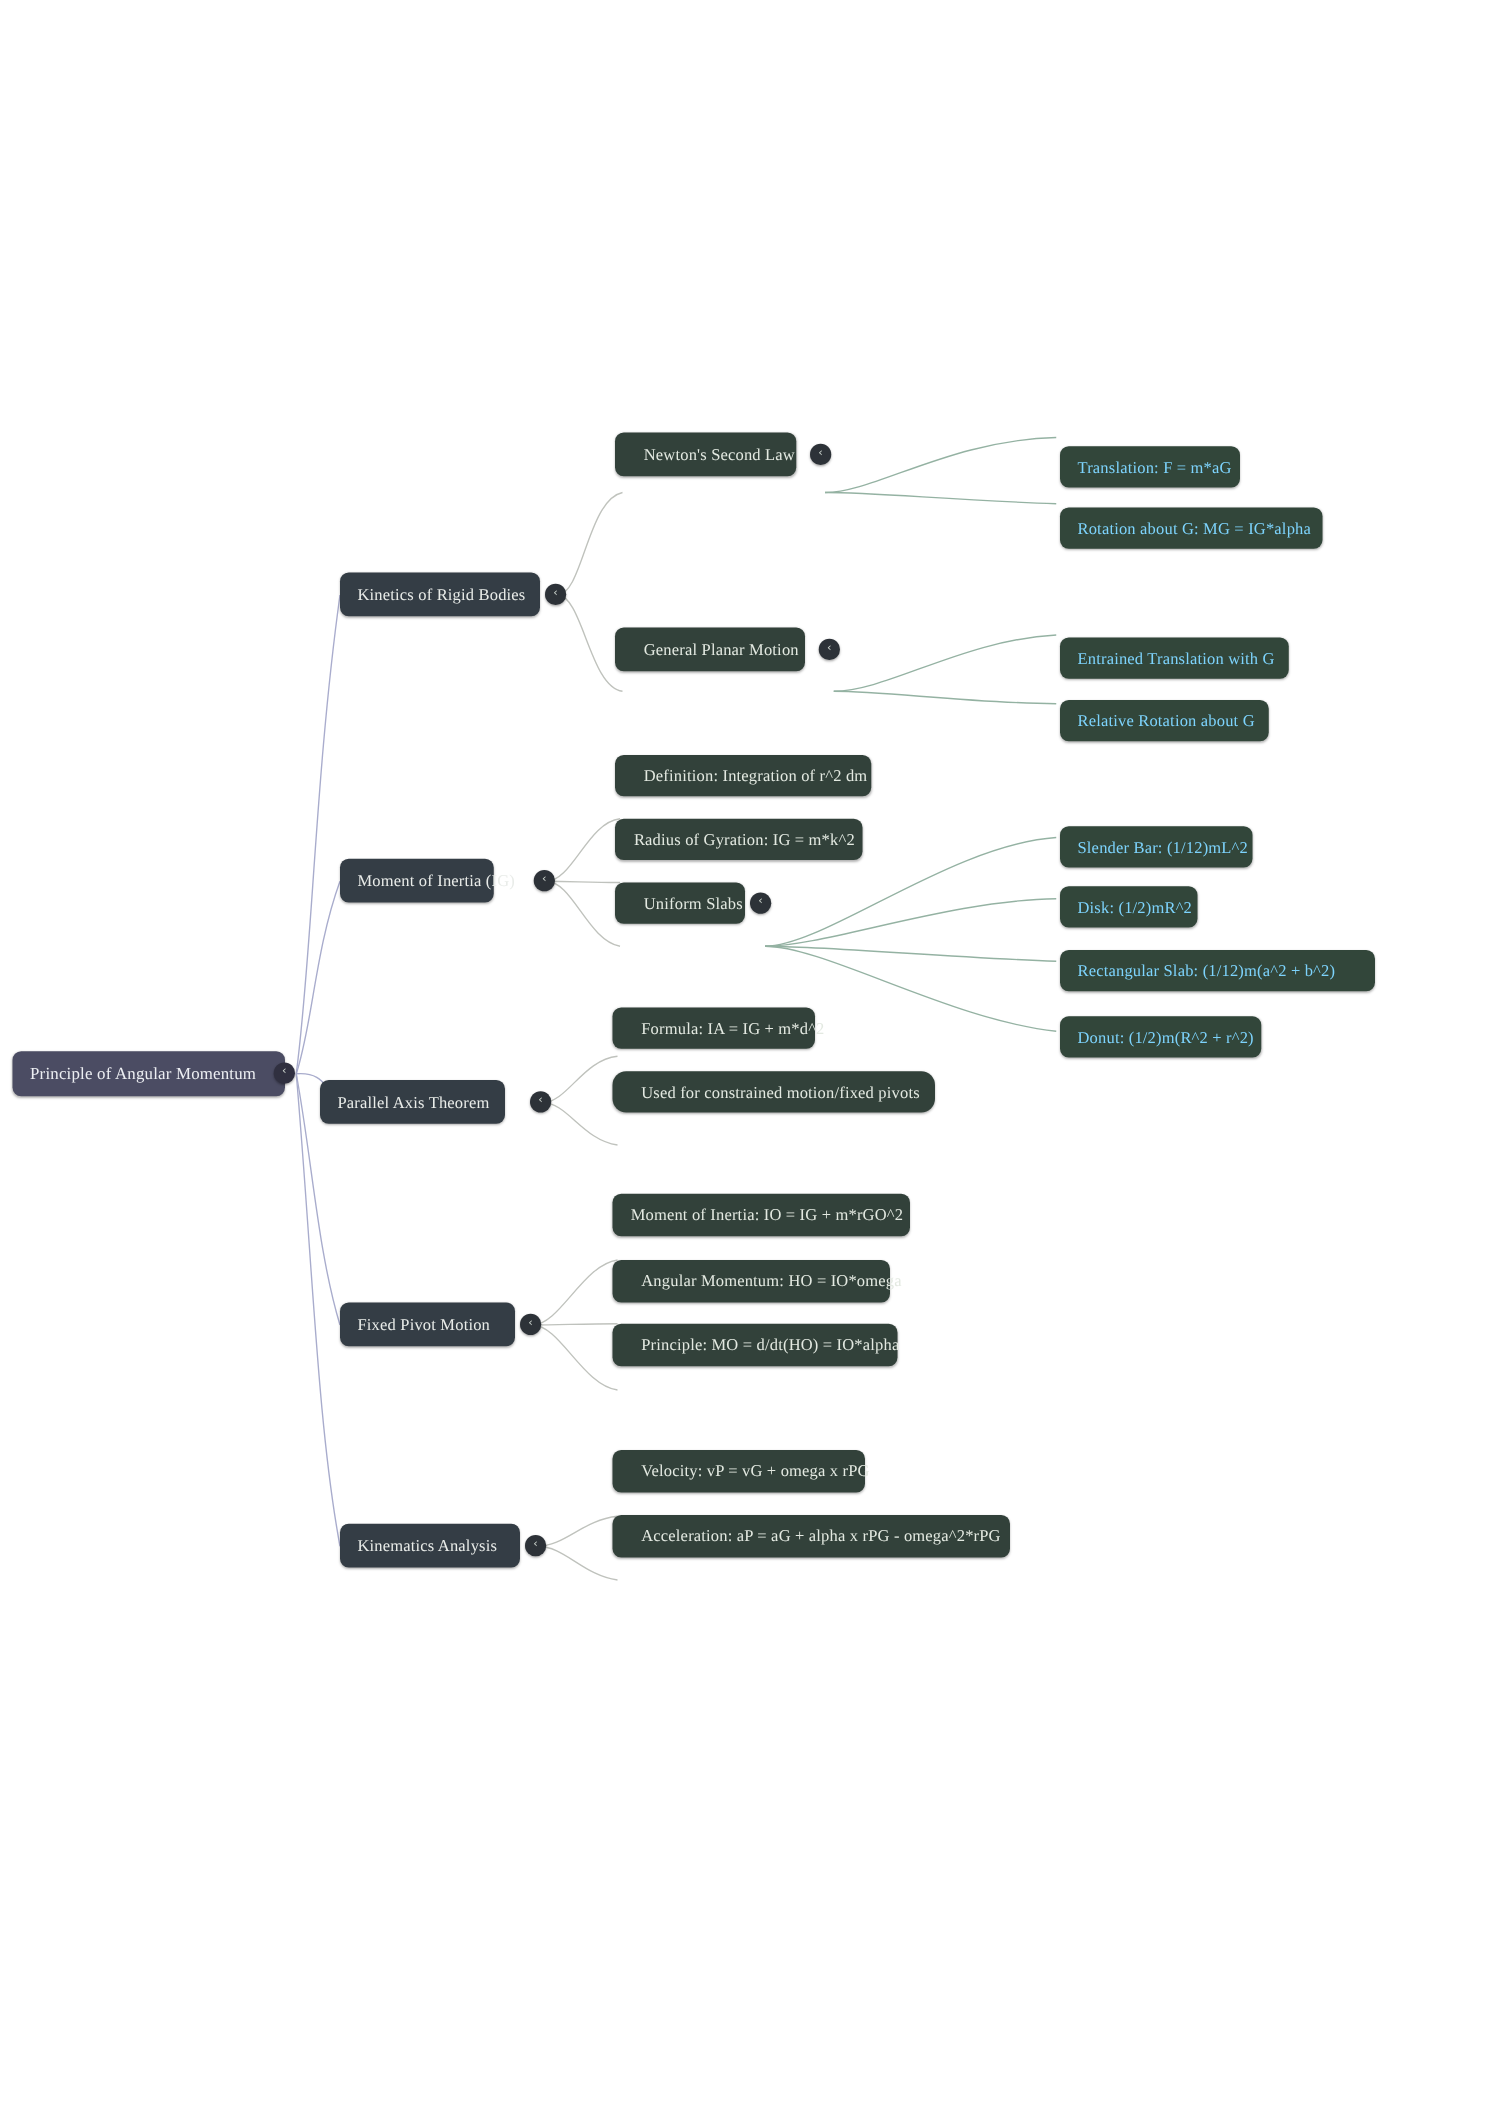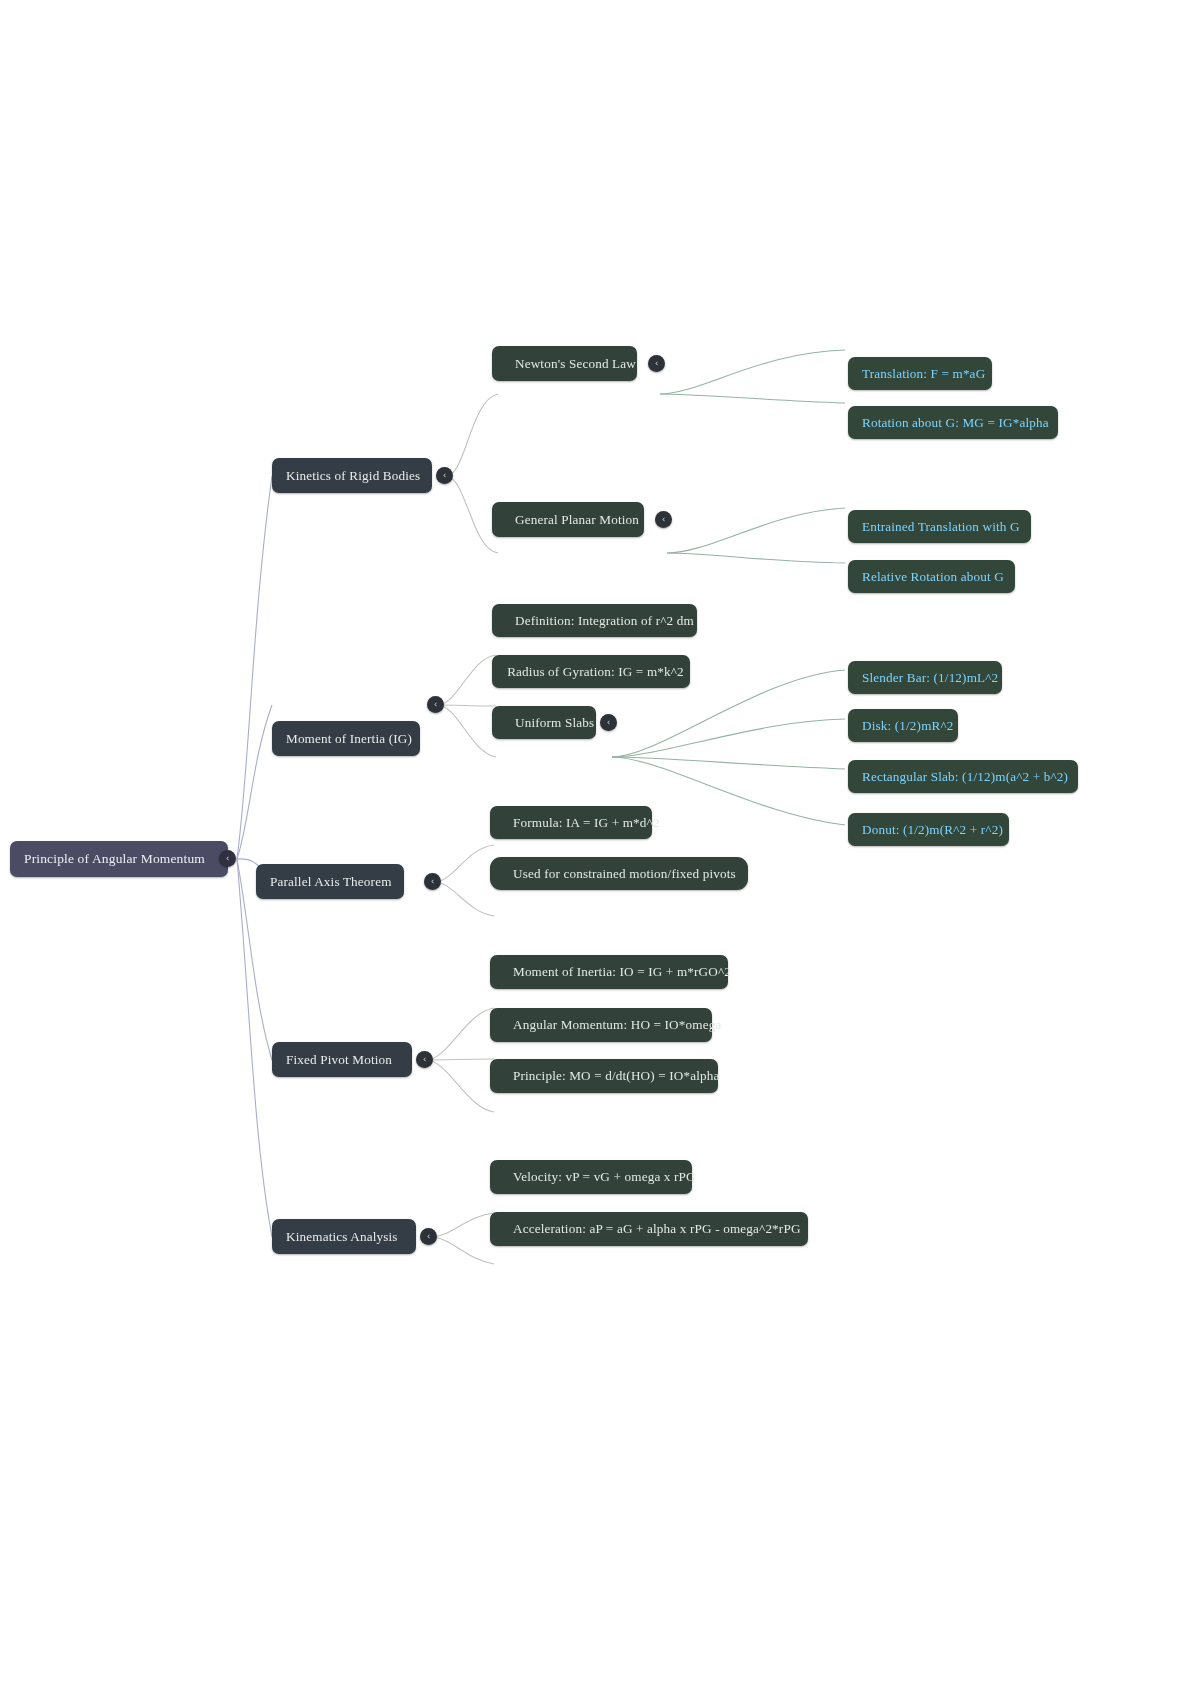--- a/index.html
+++ b/index.html
@@ -144,21 +144,21 @@
     <span class="glyph">‹</span>
   </div>
 
   <div class="node level1" style="left:272px; top:458px; width:160px; height:35px;">
     <span>Kinetics of Rigid Bodies</span>
   </div>
   <div class="toggle" style="left:436px; top:467px;">
     <span class="glyph">‹</span>
   </div>
 
-  <div class="node level1" style="left:272px; top:721px; width:148px; height:35px;">
+  <div class="node level1" style="left:272px; top:687px; width:123px; height:35px;">
     <span>Moment of Inertia (IG)</span>
   </div>
   <div class="toggle" style="left:427px; top:696px;">
     <span class="glyph">‹</span>
   </div>
 
   <div class="node level1" style="left:256px; top:864px; width:148px; height:35px;">
     <span>Parallel Axis Theorem</span>
   </div>
   <div class="toggle" style="left:424px; top:873px;">
@@ -209,21 +209,21 @@
   </div>
 
   <div class="node level2" style="left:490px; top:806px; width:162px; height:33px;">
     <span>Formula: IA = IG + m*d^2</span>
   </div>
 
   <div class="node level2" style="left:490px; top:857px; width:258px; height:33px;border-radius:11px;">
     <span>Used for constrained motion/fixed pivots</span>
   </div>
 
-  <div class="node level2" style="left:490px; top:955px; width:238px; height:34px;">
+  <div class="node level2" style="left:490px; top:955px; width:238px; height:34px;justify-content:center;">
     <span>Moment of Inertia: IO = IG + m*rGO^2</span>
   </div>
 
   <div class="node level2" style="left:490px; top:1008px; width:222px; height:34px;">
     <span>Angular Momentum: HO = IO*omega</span>
   </div>
 
   <div class="node level2" style="left:490px; top:1059px; width:228px; height:34px;">
     <span>Principle: MO = d/dt(HO) = IO*alpha</span>
   </div>
@@ -253,21 +253,21 @@
   </div>
 
   <div class="node level3" style="left:848px; top:629px; width:154px; height:33px;">
     <span>Slender Bar: (1/12)mL^2</span>
   </div>
 
   <div class="node level3" style="left:848px; top:677px; width:110px; height:33px;">
     <span>Disk: (1/2)mR^2</span>
   </div>
 
-  <div class="node level3" style="left:848px; top:728px; width:230px; height:33px;">
+  <div class="node level3" style="left:848px; top:728px; width:252px; height:33px;">
     <span>Rectangular Slab: (1/12)m(a^2 + b^2)</span>
   </div>
 
   <div class="node level3" style="left:848px; top:781px; width:161px; height:33px;">
     <span>Donut: (1/2)m(R^2 + r^2)</span>
   </div>
 
 </div>
 
 </body></html>

